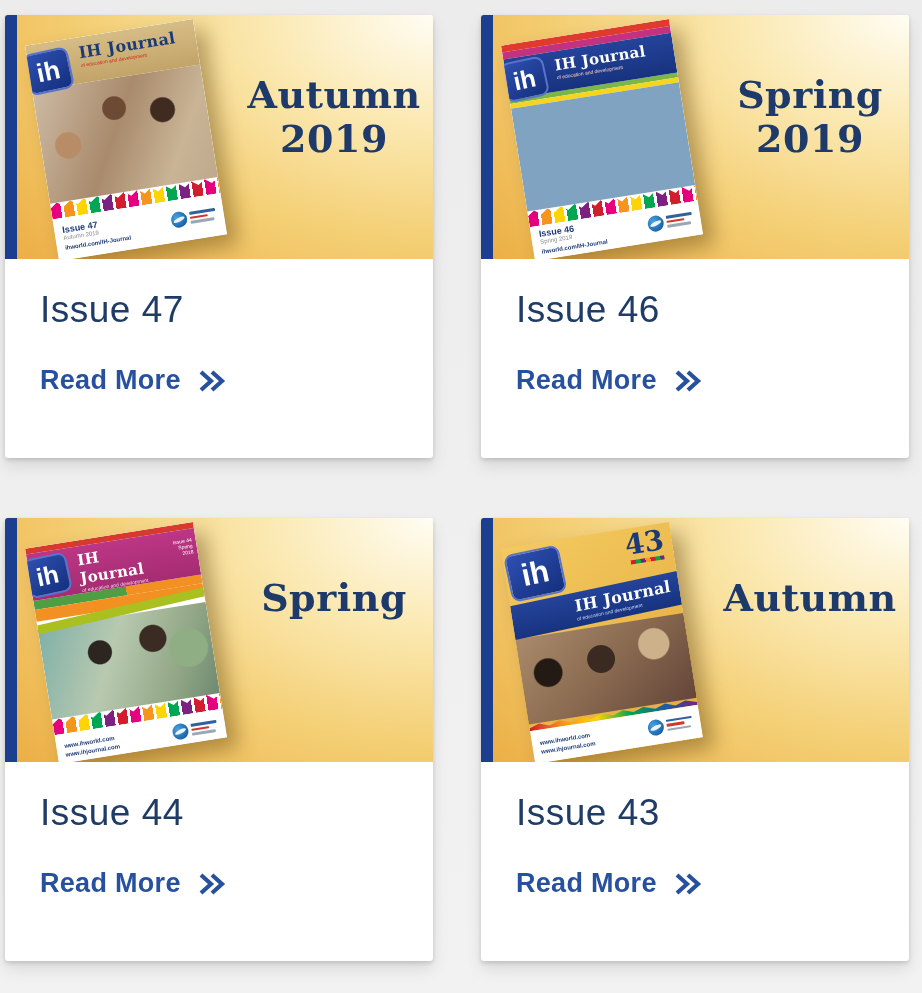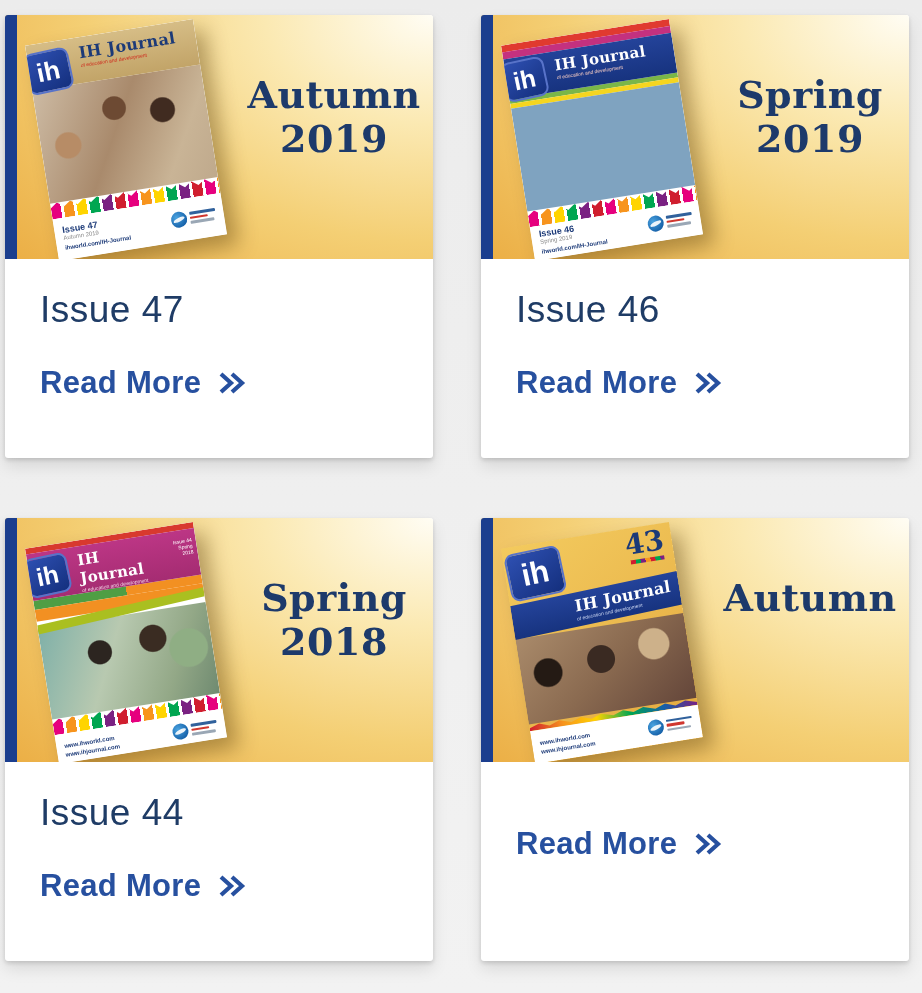--- a/index.html
+++ b/index.html
@@ -190,21 +190,21 @@
   .card-body { padding:30px 20px 0 35px; }
   .issue-title {
     font-size:37px; font-weight:400; color:#1f3c66; letter-spacing:.5px;
     font-family:"Liberation Sans", sans-serif;
   }
   .read-more {
     display:inline-flex; align-items:center; gap:16px;
     margin-top:34px; cursor:pointer; text-decoration:none;
   }
   .read-more span {
-    font-size:31px; font-weight:bold; color:#27509f; letter-spacing:.3px;
+    font-size:27px; font-weight:bold; color:#27509f; letter-spacing:.3px;
   }
   .read-more svg { display:block; }
 </style>
 </head>
 <body>
 
 <div class="grid">
 
   <article class="card c1">
     <div class="card-header">
@@ -335,21 +335,20 @@
               <span class="lg-lines">
                 <b></b>
                 <b></b>
                 <b></b>
               </span>
             </div>
         </div>
       </div>
       <div class="season">
         <div>Spring</div>
-        <div>2018</div>
       </div>
     </div>
     <div class="card-body">
       <h3 class="issue-title">Issue 44</h3>
       <a class="read-more">
         <span>Read More</span>
         <svg width="30" height="24" viewBox="0 0 30 24">
           <polyline points="4,3 14,12 4,21" fill="none" stroke="#27509f" stroke-width="4.2"></polyline>
           <polyline points="15,3 25,12 15,21" fill="none" stroke="#27509f" stroke-width="4.2"></polyline>
         </svg>
@@ -387,20 +386,21 @@
                 <b></b>
               </span>
             </div>
         </div>
       </div>
       <div class="season">
         <div>Autumn</div>
       </div>
     </div>
     <div class="card-body">
+      <h3 class="issue-title">Issue 43</h3>
       <a class="read-more">
         <span>Read More</span>
         <svg width="30" height="24" viewBox="0 0 30 24">
           <polyline points="4,3 14,12 4,21" fill="none" stroke="#27509f" stroke-width="4.2"></polyline>
           <polyline points="15,3 25,12 15,21" fill="none" stroke="#27509f" stroke-width="4.2"></polyline>
         </svg>
       </a>
     </div>
   </article>
 

